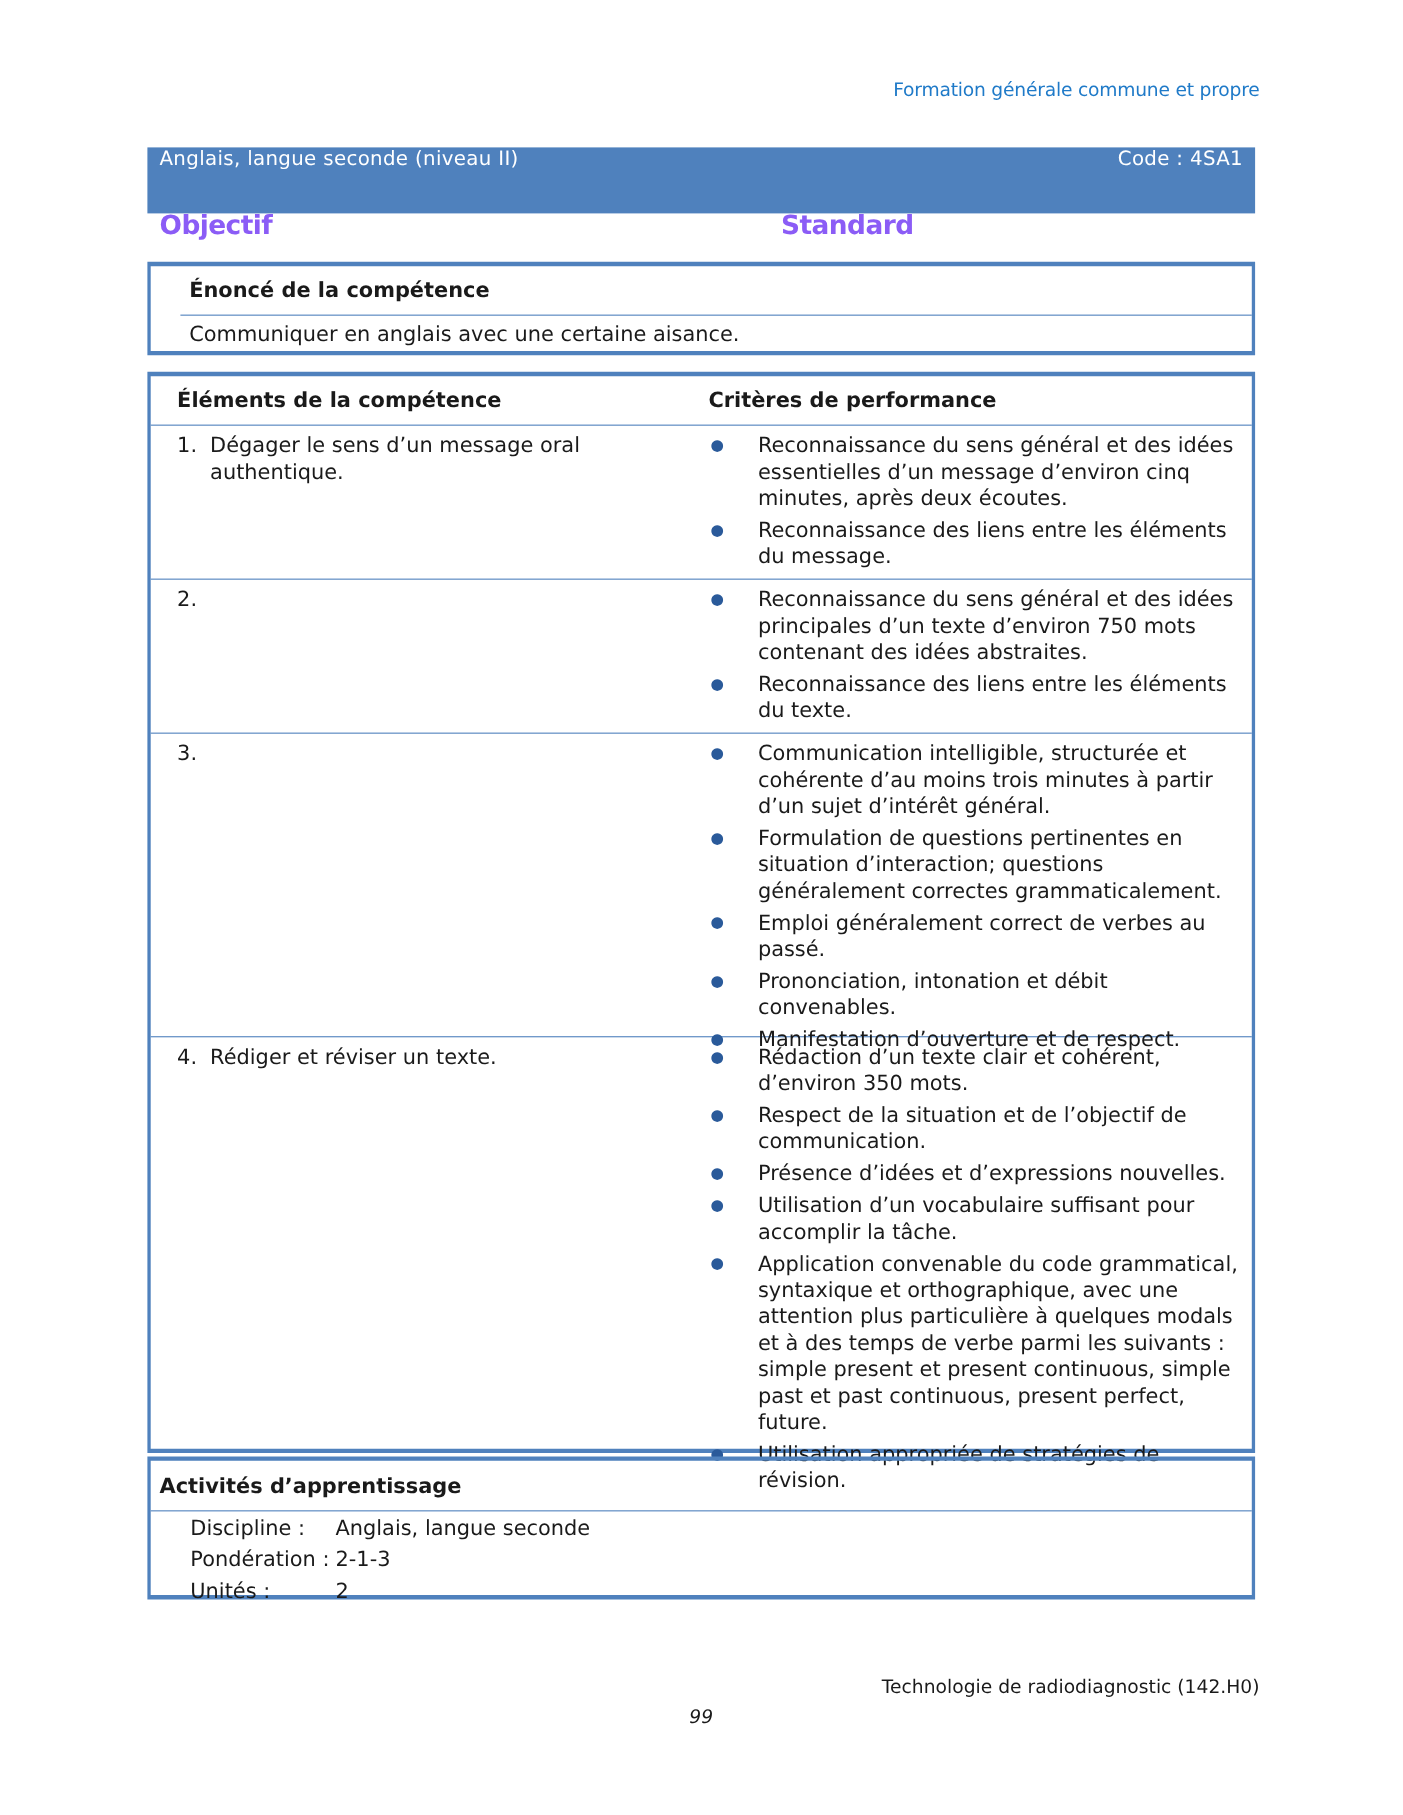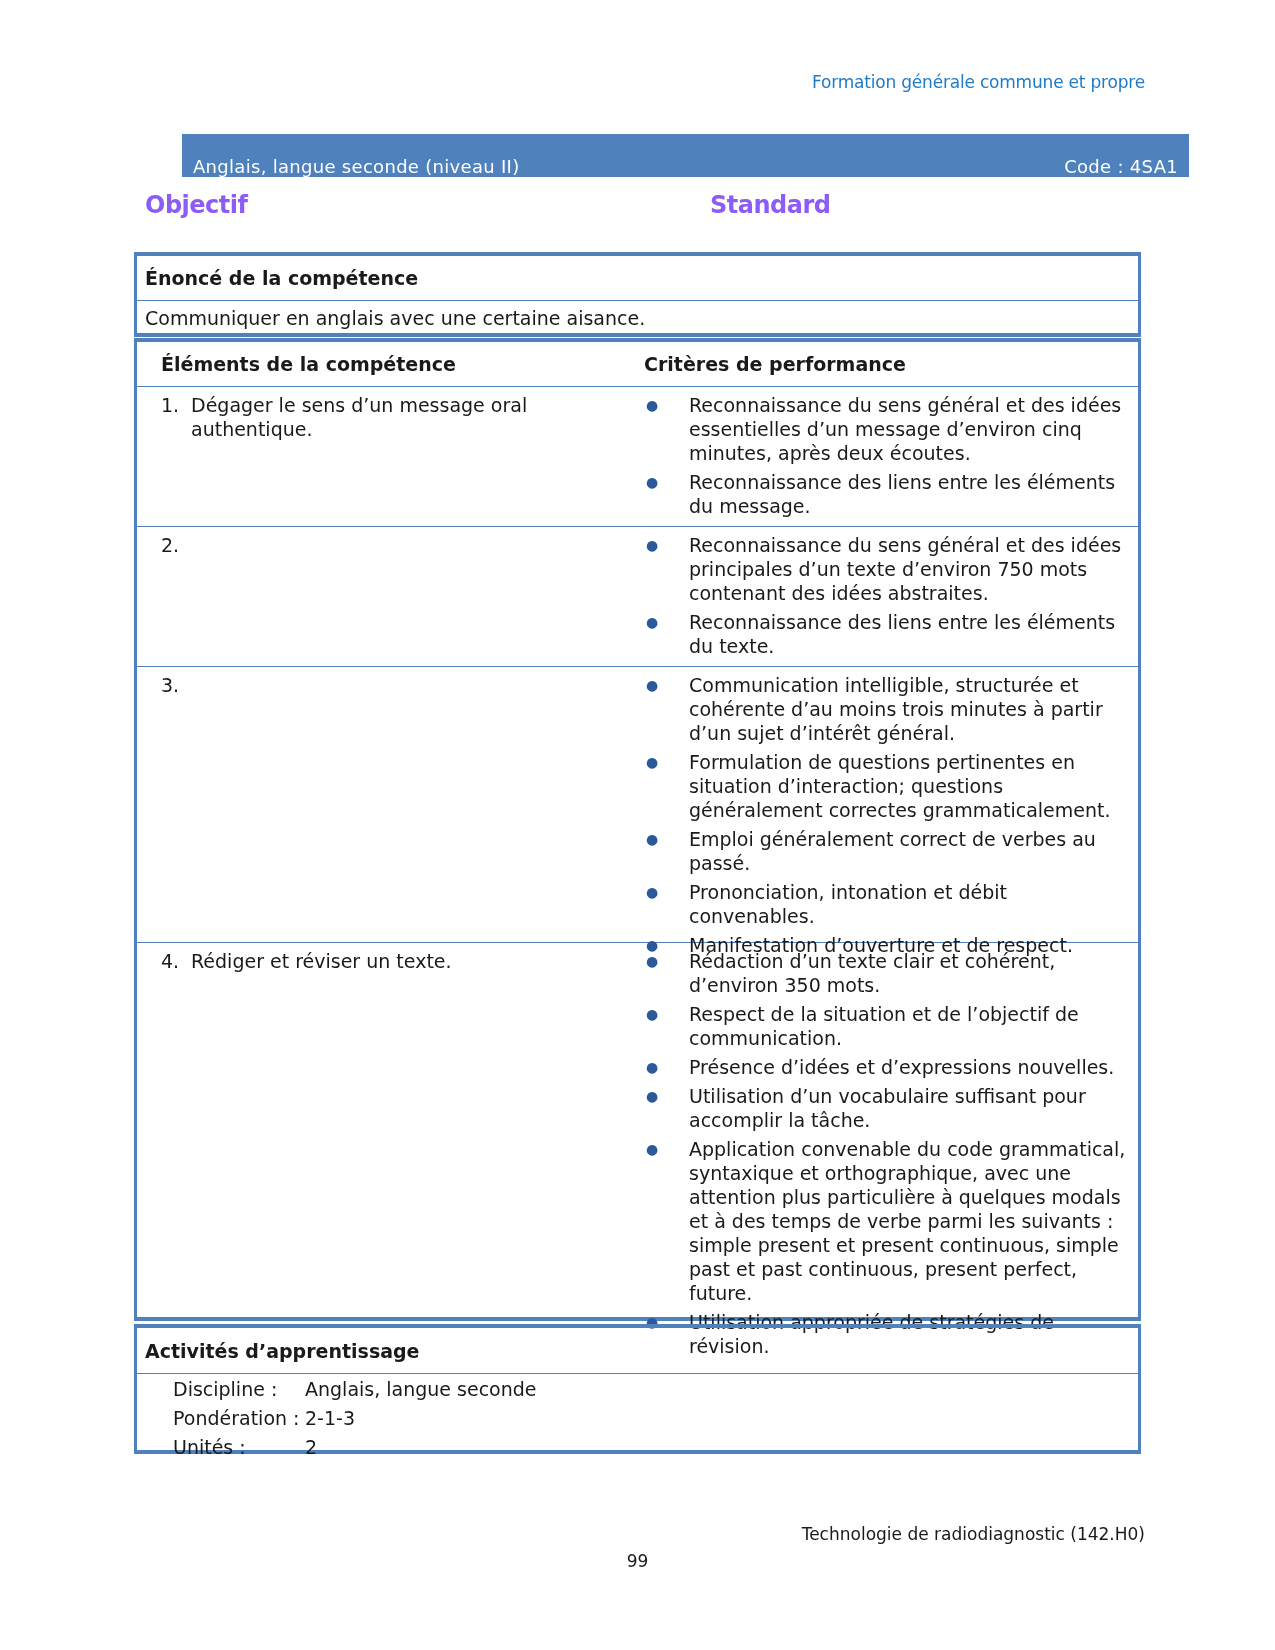--- a/index.html
+++ b/index.html
@@ -1,55 +1,55 @@
 <!DOCTYPE html>
 <html><head>
   <meta charset="utf-8">
   <style>
     html, body { margin: 0; padding: 0; background: #ffffff; }
     body { width: 1275px; height: 1650px; position: relative; overflow: hidden;
            font-family: "DejaVu Sans", "Liberation Sans", sans-serif; color: #1a1a1a; }
     .abs { position: absolute; }
     .running-header { right: 130px; top: 72px; font-size: 17px; color: #1f7ac8; letter-spacing: -0.2px; }
-    .banner { left: 134px; top: 134px; width: 1007px; height: 43px; background: #4f81bd; color: #fff;
-              font-size: 18px; box-sizing: border-box; padding: 0 11px; display: flex; align-items: flex-end;
-              justify-content: space-between; letter-spacing: 0.3px; margin-left: 48px; }
+    .banner { left: 134px; top: 134px; width: 1007px; height: 60px; background: #4f81bd; color: #fff;
+              font-size: 18px; box-sizing: border-box; padding: 0 11px; display: flex; align-items: flex-start;
+              justify-content: space-between; letter-spacing: 0.3px; }
     .sec-title { top: 191px; font-size: 24px; font-weight: bold; color: #8b5cf6; letter-spacing: -0.5px; }
     .box { left: 134px; width: 1007px; border: 3px solid #4f81bd; box-sizing: border-box; border-width: 4px 3px 4px 3px; }
     .box .hdr { font-weight: bold; font-size: 19px; padding: 0 8px; display: flex; align-items: center; border-bottom: 1.5px solid #4f81bd; box-sizing: border-box; }
     .box .body { font-size: 19px; padding: 0 8px; }
     .tbl-hdr { display: flex; border-bottom: 1.5px solid #4f81bd; height: 45px; align-items: center; font-weight: bold; font-size: 19px; box-sizing: border-box; }
     .col-left { width: 499px; padding-left: 24px; box-sizing: border-box; }
     .col-right { flex: 1; padding-left: 8px; box-sizing: border-box; }
     .row { display: flex; border-bottom: 1.5px solid #4f81bd; box-sizing: border-box; font-size: 19px; line-height: 24px; }
     .row:last-child { border-bottom: none; }
     .row .col-left { padding-top: 6px; display: flex; }
     .row .col-right { padding-top: 6px; padding-right: 8px; }
     .num { width: 30px; flex: none; }
     .crit { display: flex; margin-bottom: 5px; }
     .bullet { width: 43px; flex: none; padding-left: 2px; color: #2a5a9a; font-size: 14px; line-height: 24px; }
     .act-row { display: flex; font-size: 19px; line-height: 29px; }
     .act-label { width: 132px; }
     .footer-right { right: 130px; top: 1524px; font-size: 17px; }
-    .page-num { left: 0; width: 1275px; text-align: center; top: 1551px; font-size: 17px; }
+    .page-num { left: 0; width: 1275px; text-align: center; top: 1551px; font-size: 17px; font-style: italic; }
   </style>
 </head>
 <body>
 
 <div class="abs running-header">Formation générale commune et propre</div>
 
 <div class="abs banner">
   <span>Anglais, langue seconde (niveau II)</span>
   <span>Code : 4SA1</span>
 </div>
 
 <div class="abs sec-title" style="left:145px;">Objectif</div>
 <div class="abs sec-title" style="left:664px;margin-left:46px;">Standard</div>
 
-<div class="abs box" style="top:252px; height:85px;">
+<div class="abs box" style="top:238px; height:85px;padding-left:27px;">
   <div class="hdr" style="height:45px;">Énoncé de la compétence</div>
   <div class="body" style="line-height:34px;">Communiquer en anglais avec une certaine aisance.</div>
 </div>
 
 <div class="abs box" style="top:338px; height:983px;">
   <div class="tbl-hdr">
     <div class="col-left">Éléments de la compétence</div>
     <div class="col-right">Critères de performance</div>
   </div>
 

